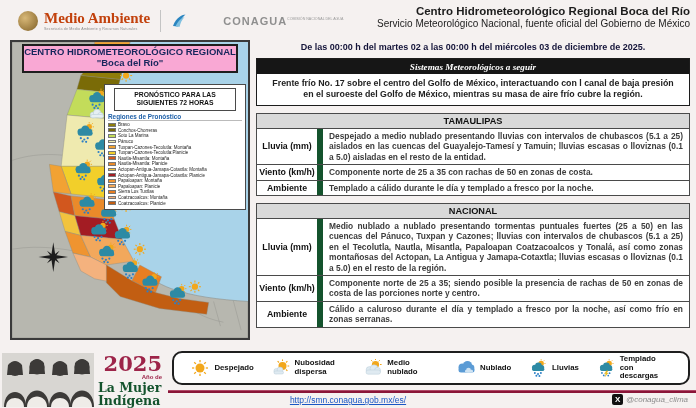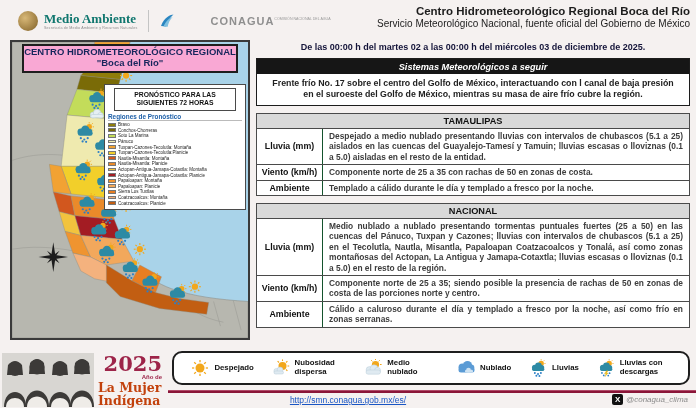--- a/index.html
+++ b/index.html
@@ -5,21 +5,21 @@
   * { margin:0; padding:0; box-sizing:border-box; }
   html,body { width:696px; height:408px; }
   body { font-family:"Liberation Sans", sans-serif; background:#f5f1f0; position:relative; overflow:hidden; }
   .page { position:absolute; inset:0; }
 
   
   .gov-logos { position:absolute; left:18px; top:6px; height:30px; display:flex; align-items:center; gap:6px; }
   .eagle { width:20px; height:20px; border-radius:50%;
            background:radial-gradient(circle at 35% 35%, #d8b878, #9a7a3e 70%, #77592a); }
   .ma-block { display:flex; flex-direction:column; }
-  .ma-title { font-family:"Liberation Serif", serif; font-weight:bold; font-size:13px; color:#0f766e; line-height:1; }
+  .ma-title { font-family:"Liberation Serif", serif; font-weight:bold; font-size:15px; color:#c2410c; line-height:1; }
   .ma-sub { font-size:3.6px; color:#8a8a8a; margin-top:1.5px; letter-spacing:.2px; }
   .logo-divider { width:1px; height:22px; background:#c4c4c4; margin:0 4px; }
   .conagua-block { display:flex; align-items:center; gap:4px; }
   .conagua-text { display:flex; flex-direction:row;margin-left:32px; }
   .conagua-name { font-weight:bold; font-size:11px; color:#8f8f8f; letter-spacing:1px; line-height:1; }
   .conagua-sub { font-size:3.6px; color:#9a9a9a; margin-top:1.5px; }
   .head-titles { position:absolute; left:290px; right:6px; top:5px; text-align:right; }
   .head-title { font-size:11.5px; font-weight:bold; color:#1c1c1c; }
   .head-subtitle { font-size:10px; color:#1c1c1c; margin-top:1px; }
 
@@ -37,39 +37,39 @@
   .map-legend-sub { font-size:6.4px; font-weight:bold; color:#1d5fa8; border-bottom:1px solid #bbb; margin-bottom:1px; }
   .region-row { display:flex; align-items:center; gap:2px; height:5.6px; overflow:hidden; }
   .swatch { width:8px; height:3.8px; flex:0 0 8px; border:0.5px solid #777; }
   .region-label { font-size:4.5px; color:#222; white-space:nowrap; }
 
   
   .right-panel { position:absolute; left:256px; top:42px; width:434px; }
   .date-line { text-align:center; font-size:9px; font-weight:bold; color:#15153a; margin-bottom:6px; }
   .systems-box { border:1.5px solid #1c1c1c; background:#fff; margin-bottom:7px; }
   .systems-header { background:#161616; color:#fff; font-style:italic; font-weight:bold;
-                    font-size:9.2px; text-align:center; padding:2.5px 0; }
+                    font-size:9.2px; text-align:center; padding:2.5px 0;font-family:Liberation Serif, serif; }
   .systems-body { font-size:8.8px; font-weight:bold; color:#222; text-align:center; padding:4px 10px; line-height:1.3; }
   .state-table { border:1.5px solid #4a4a4a; background:#fff; margin-bottom:7px; }
   .state-header { background:#d9d9d9; text-align:center; font-weight:bold; font-size:9.2px;
                   color:#111; padding:2px 0; border-bottom:1px solid #4a4a4a; }
   .trow { display:flex; border-bottom:1px solid #4a4a4a; }
   .trow:last-child { border-bottom:none; }
-  .tlabel { flex:0 0 66px; border-right:1px solid #14532d; display:flex; align-items:center;
+  .tlabel { flex:0 0 66px; border-right:6px solid #14532d; display:flex; align-items:center;
             justify-content:center; text-align:center; font-weight:bold; font-size:8.8px; color:#111; padding:0; }
   .tcell { flex:1; display:flex; align-items:center; padding:2px 6px; }
   .tcell > div { font-size:8.4px; font-weight:bold; color:#3d3d3d; line-height:1.24; text-align:justify; width:100%; }
 
   
   .women-block { position:absolute; left:2px; top:352px; width:166px; height:56px; display:flex; align-items:center; gap:4px; }
   .women-photo { width:92px; height:54px; }
   .year-block { display:flex; flex-direction:column; align-items:flex-end; line-height:1; }
   .year-big { font-family:"DejaVu Serif", serif; font-weight:bold; font-size:21px; color:#9d2449; }
   .year-small { font-size:6px; font-weight:bold; color:#9d2449; margin:0 0 1px 14px; }
-  .year-caption { font-family:"DejaVu Serif", serif; font-weight:bold; font-size:12.5px; color:#c2410c; width:64px; line-height:1.05; }
+  .year-caption { font-family:"DejaVu Serif", serif; font-weight:bold; font-size:12.5px; color:#14532d; width:64px; line-height:1.05; }
 
   .wx-legend { position:absolute; left:172px; top:351px; width:518px; height:34px;
                background:#fff; border:2px solid #1e1e1e; border-radius:10px;
                display:flex; align-items:center; justify-content:space-around; padding:12px 8px; }
   .wx-item { display:flex; align-items:center; gap:4px; }
   .wx-label { font-size:7.8px; font-weight:bold; color:#111; line-height:1.1; max-width:52px; }
 
   .maroon-line { position:absolute; left:168px; top:390px; width:528px; height:3px; background:#8a1538; border-top:1px solid #b04a68; }
   .footer-url { position:absolute; left:258px; top:395px; width:180px; text-align:center;
                 font-size:8.5px; color:#1a56c4; text-decoration:underline; }
@@ -477,21 +477,21 @@
           <rect x="-6.5" y="-0.8" width="13.5" height="4.2" rx="2.1"></rect>
         </g>
         <g fill="#2c7fc6">
           <circle cx="-4.5" cy="5.5" r="1"></circle>
             <circle cx="4" cy="5.8" r="1"></circle>
             <circle cx="-2.5" cy="8.2" r="1"></circle>
             <circle cx="2.5" cy="8.4" r="1"></circle>
         </g>
         <path d="M0.5,3 L-1.8,6.4 L0,6.4 L-1.2,9.8 L2.4,5.6 L0.6,5.6 L2.2,3 Z" fill="#f5c51d" stroke="#c79a10" stroke-width="0.3"></path>
       </svg>
-      <span class="wx-label">Lluvias con descargas</span>
+      <span class="wx-label">Templado con descargas</span>
     </div>
   </div>
 
   <div class="maroon-line"></div>
   <a href="#" class="footer-url">http://smn.conagua.gob.mx/es/</a>
   <div class="social">
     <span class="x-badge">X</span>
     <span class="social-handle">@conagua_clima</span>
   </div>
 

